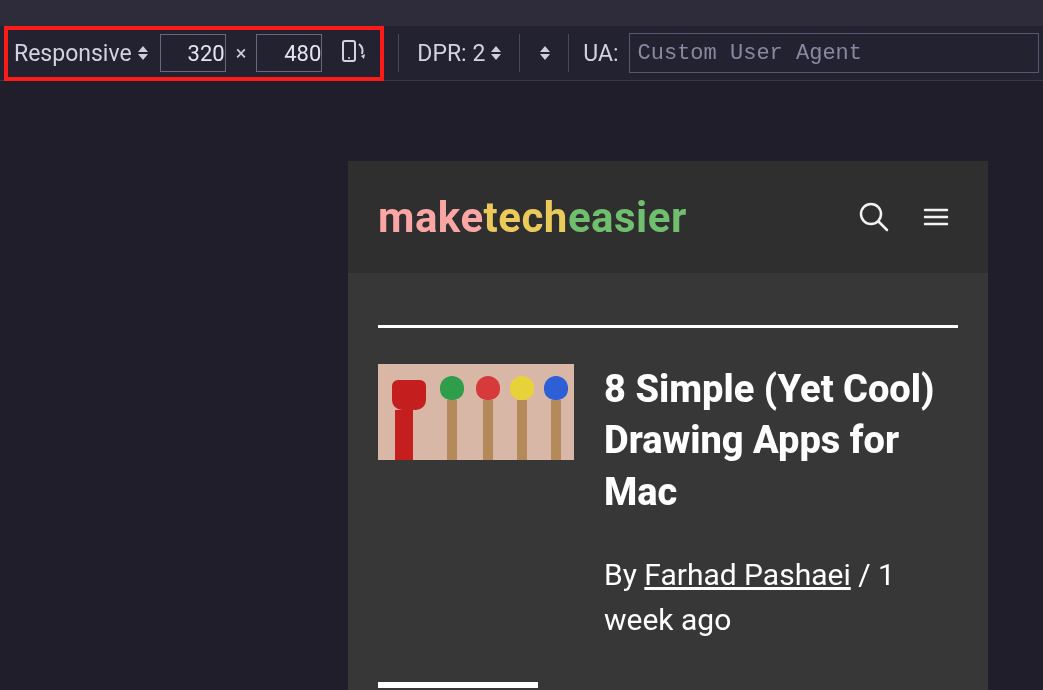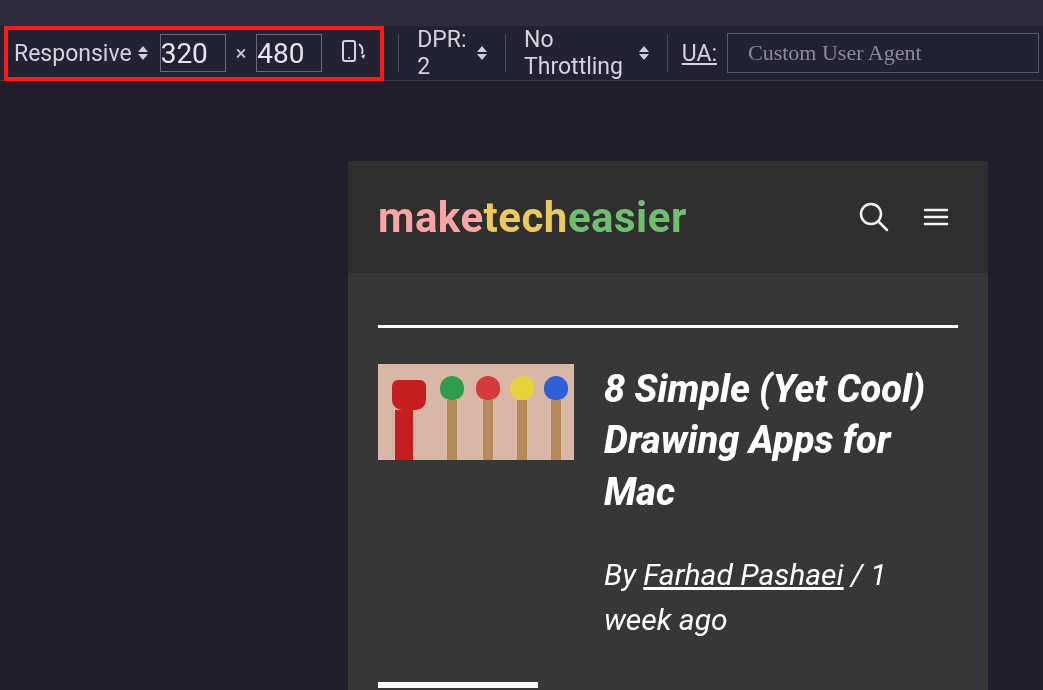--- a/index.html
+++ b/index.html
@@ -45,43 +45,43 @@
     border-right: 5px solid transparent;
   }
   .caret::before { border-bottom: 6px solid #cfcde0; }
   .caret::after  { border-top: 6px solid #cfcde0; }
   .dim-input {
     width: 66px;
     height: 38px;
     background: transparent;
     border: 1px solid #6a6880;
     color: #e6e4f0;
-    text-align: left;
-    font-size: 28px;
+    text-align: right;
+    font-size: 22px;
     font-family: inherit;
   }
   .times { color: #cfcde0; font-size: 20px; padding: 0 2px; }
   .rotate-btn {
     display: flex;
     align-items: center;
     justify-content: center;
     width: 44px; height: 38px;
     cursor: pointer;
   }
   .divider { width: 1px; height: 38px; background: #4a485c; margin: 0 4px; }
-  .ua-label { color: #d4d2de; text-decoration: underline; }
+  .ua-label { color: #d4d2de; }
   .ua-input {
     flex: 1;
     height: 40px;
     background: transparent;
     border: 1px solid #595770;
     color: #b4b2c4;
     font-size: 22px;
-    padding: 0 20px;
-    font-family: Liberation Serif, serif;
+    padding: 0 8px;
+    font-family: Liberation Mono, monospace;
   }
   .ua-input::placeholder { color: #8a88a0; }
 
   .viewport-area {
     position: relative;
     width: 100%;
     height: calc(690px - 26px - 55px);
     background: #1f1e2a;
   }
 
@@ -136,21 +136,21 @@
   
   .brush { position: absolute; bottom: 0; width: 24px; }
   .brush .tip { width: 24px; height: 24px; border-radius: 50% 50% 45% 45%; }
   .brush .stick { width: 10px; margin: 0 auto; background: #b58a5a; height: 60px; }
   .b1 { left: 14px; } .b1 .tip { background: #c41e1e; width:34px; height:30px; border-radius:6px 6px 10px 10px; }
   .b1 .stick { background:#c41e1e; width:18px; height:50px;}
   .b2 { left: 62px; } .b2 .tip { background: #2e9e4a; }
   .b3 { left: 98px; } .b3 .tip { background: #d63a3a; }
   .b4 { left: 132px;} .b4 .tip { background: #e8d23a; }
   .b5 { left: 166px;} .b5 .tip { background: #2e5fd6; }
-  .article-text { flex: 1; font-style: italic; }
+  .article-text { flex: 1; }
   .headline {
     font-size: 38px;
     font-weight: 800;
     line-height: 1.35;
     margin-bottom: 34px;
     color: #fff;
   }
   .byline {
     font-size: 30px;
     line-height: 1.5;
@@ -191,21 +191,20 @@
   <div class="divider"></div>
 
   <div class="sel">
     <span>DPR: 2</span>
     <span class="caret"></span>
   </div>
 
   <div class="divider"></div>
 
   <div class="sel">
-    <span>No Throttling</span>
     <span class="caret"></span>
   </div>
 
   <div class="divider"></div>
 
   <span class="ua-label">UA:</span>
   <input class="ua-input" placeholder="Custom User Agent" style="">
 </div>
 
 <div class="viewport-area">

